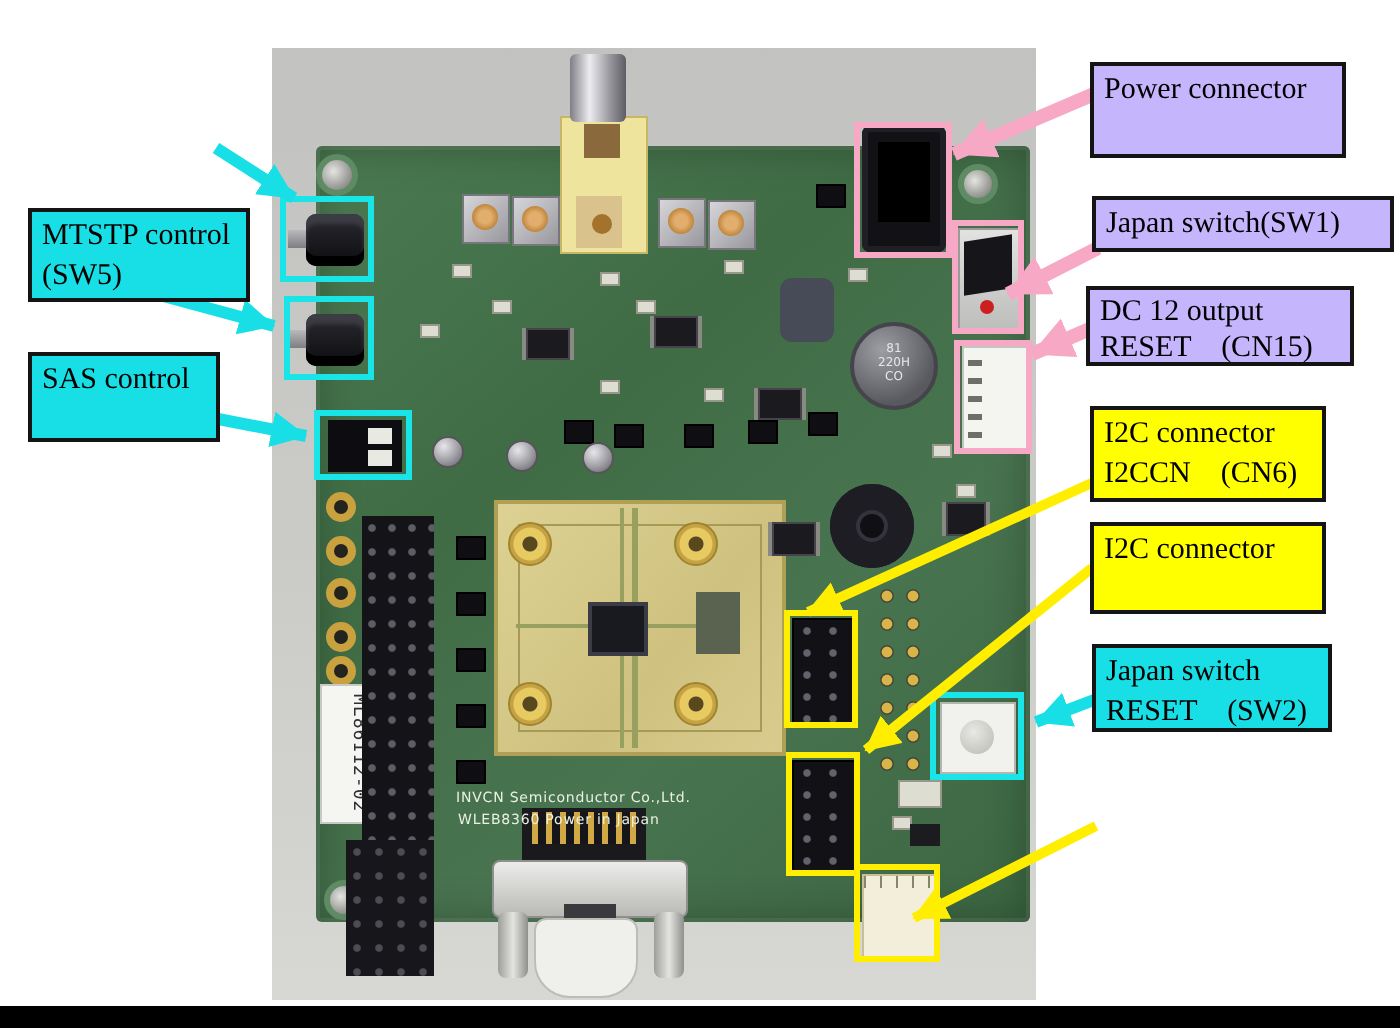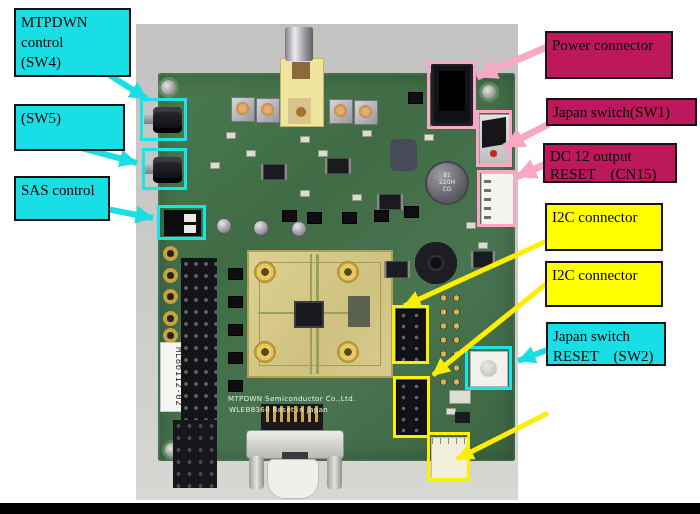--- a/index.html
+++ b/index.html
@@ -100,21 +100,21 @@
 
   .silk{color:#eaf0e2;font-family:"DejaVu Sans",sans-serif;font-size:7px;letter-spacing:.4px;white-space:nowrap;}
 
   
   .hl{border:3px solid;box-sizing:border-box;background:transparent;z-index:4;}
   .hl.cy{border-color:#19e4e8;} .hl.pk{border-color:#f7a8c4;} .hl.yl{border-color:#ffee00;}
 
   
   .callout{box-sizing:border-box;border:2px solid #141414;padding:2px 5px;color:#000;
            font-size:15px;line-height:20px;z-index:6;}
-  .cy-bg{background:#17dfe5;} .pk-bg{background:#be185d;} .yl-bg{background:#ffff00;}
+  .cy-bg{background:#17dfe5;} .pk-bg{background:#c4b5fd;} .yl-bg{background:#ffff00;}
 
   svg.arrows{left:0;top:0;width:700px;height:514px;z-index:5;pointer-events:none;}
   .bar{left:0;top:503px;width:700px;height:11px;background:#000;}
 </style>
 </head>
 <body>
 
 <div class="page">
 
   <div class="abs photo"></div>
@@ -233,22 +233,22 @@
   <div class="abs" style="left:455px;top:412px;width:15px;height:11px;background:#1c1c20;"></div>
 
   <div class="abs dsub-body"></div>
   <div class="abs dsub-teeth"></div>
   <div class="abs dsub-flange"></div>
   <div class="abs bolt" style="left:249px;top:456px;"></div>
   <div class="abs bolt" style="left:327px;top:456px;"></div>
   <div class="abs dsub-slot"></div>
   <div class="abs dsub-d"></div>
 
-  <div class="abs silk" style="left:228px;top:395px;">MTPDWN Semiconductor Co.,Ltd.</div>
-  <div class="abs silk" style="left:229px;top:406px;">WLEB8360   Reset in Japan</div>
+  <div class="abs silk" style="left:228px;top:395px;">INVCN Semiconductor Co.,Ltd.</div>
+  <div class="abs silk" style="left:229px;top:406px;">WLEB8360   Power in Japan</div>
 
   <div class="abs hl cy" style="left:140px;top:98px;width:47px;height:43px;"></div>
   <div class="abs hl cy" style="left:142px;top:148px;width:45px;height:42px;"></div>
   <div class="abs hl cy" style="left:157px;top:205px;width:49px;height:35px;"></div>
   <div class="abs hl pk" style="left:427px;top:61px;width:49px;height:68px;"></div>
   <div class="abs hl pk" style="left:476px;top:110px;width:36px;height:57px;"></div>
   <div class="abs hl pk" style="left:477px;top:170px;width:39px;height:57px;"></div>
   <div class="abs hl yl" style="left:392px;top:305px;width:37px;height:59px;"></div>
   <div class="abs hl yl" style="left:393px;top:376px;width:37px;height:62px;"></div>
   <div class="abs hl cy" style="left:465px;top:346px;width:47px;height:44px;"></div>
@@ -271,43 +271,40 @@
     <line x1="86" y1="205" x2="153" y2="218" stroke="#17dfe5" stroke-width="6" marker-end="url(#ah-cy)"></line>
     <line x1="547" y1="47" x2="477" y2="77" stroke="#f7a8c4" stroke-width="7" marker-end="url(#ah-pk)"></line>
     <line x1="549" y1="124" x2="504" y2="147" stroke="#f7a8c4" stroke-width="7" marker-end="url(#ah-pk)"></line>
     <line x1="546" y1="164" x2="516" y2="177" stroke="#f7a8c4" stroke-width="7" marker-end="url(#ah-pk)"></line>
     <line x1="547" y1="241" x2="404" y2="306" stroke="#ffee00" stroke-width="5" marker-end="url(#ah-yl)"></line>
     <line x1="546" y1="284" x2="433" y2="375" stroke="#ffee00" stroke-width="5" marker-end="url(#ah-yl)"></line>
     <line x1="547" y1="350" x2="518" y2="361" stroke="#17dfe5" stroke-width="6" marker-end="url(#ah-cy)"></line>
     <line x1="548" y1="413" x2="457" y2="459" stroke="#ffee00" stroke-width="5" marker-end="url(#ah-yl)"></line>
   </svg>
 
-  <div class="abs callout cy-bg" style="left:14px;top:8px;width:117px;height:69px;">
-    <div>MTPDWN</div>
-    <div>control</div>
-    <div>(SW4)</div>
-  </div>
   <div class="abs callout cy-bg" style="left:14px;top:104px;width:111px;height:47px;">
+    <div>MTSTP control</div>
     <div>(SW5)</div>
   </div>
   <div class="abs callout cy-bg" style="left:14px;top:176px;width:96px;height:45px;">
     <div>SAS control</div>
   </div>
   <div class="abs callout pk-bg" style="left:545px;top:31px;width:128px;height:48px;">
     <div>Power connector</div>
   </div>
   <div class="abs callout pk-bg" style="left:546px;top:98px;width:151px;height:28px;">
     <div>Japan switch(SW1)</div>
   </div>
   <div class="abs callout pk-bg" style="left:543px;top:143px;width:134px;height:40px;line-height:18px;">
     <div>DC 12 output</div>
     <div>RESET　(CN15)</div>
   </div>
   <div class="abs callout yl-bg" style="left:545px;top:203px;width:118px;height:48px;">
     <div>I2C connector</div>
+    <div>I2CCN　(CN6)</div>
   </div>
   <div class="abs callout yl-bg" style="left:545px;top:261px;width:118px;height:46px;">
     <div>I2C connector</div>
   </div>
   <div class="abs callout cy-bg" style="left:546px;top:322px;width:120px;height:44px;">
     <div>Japan switch</div>
     <div>RESET　(SW2)</div>
   </div>
 
   <div class="abs bar"></div>

